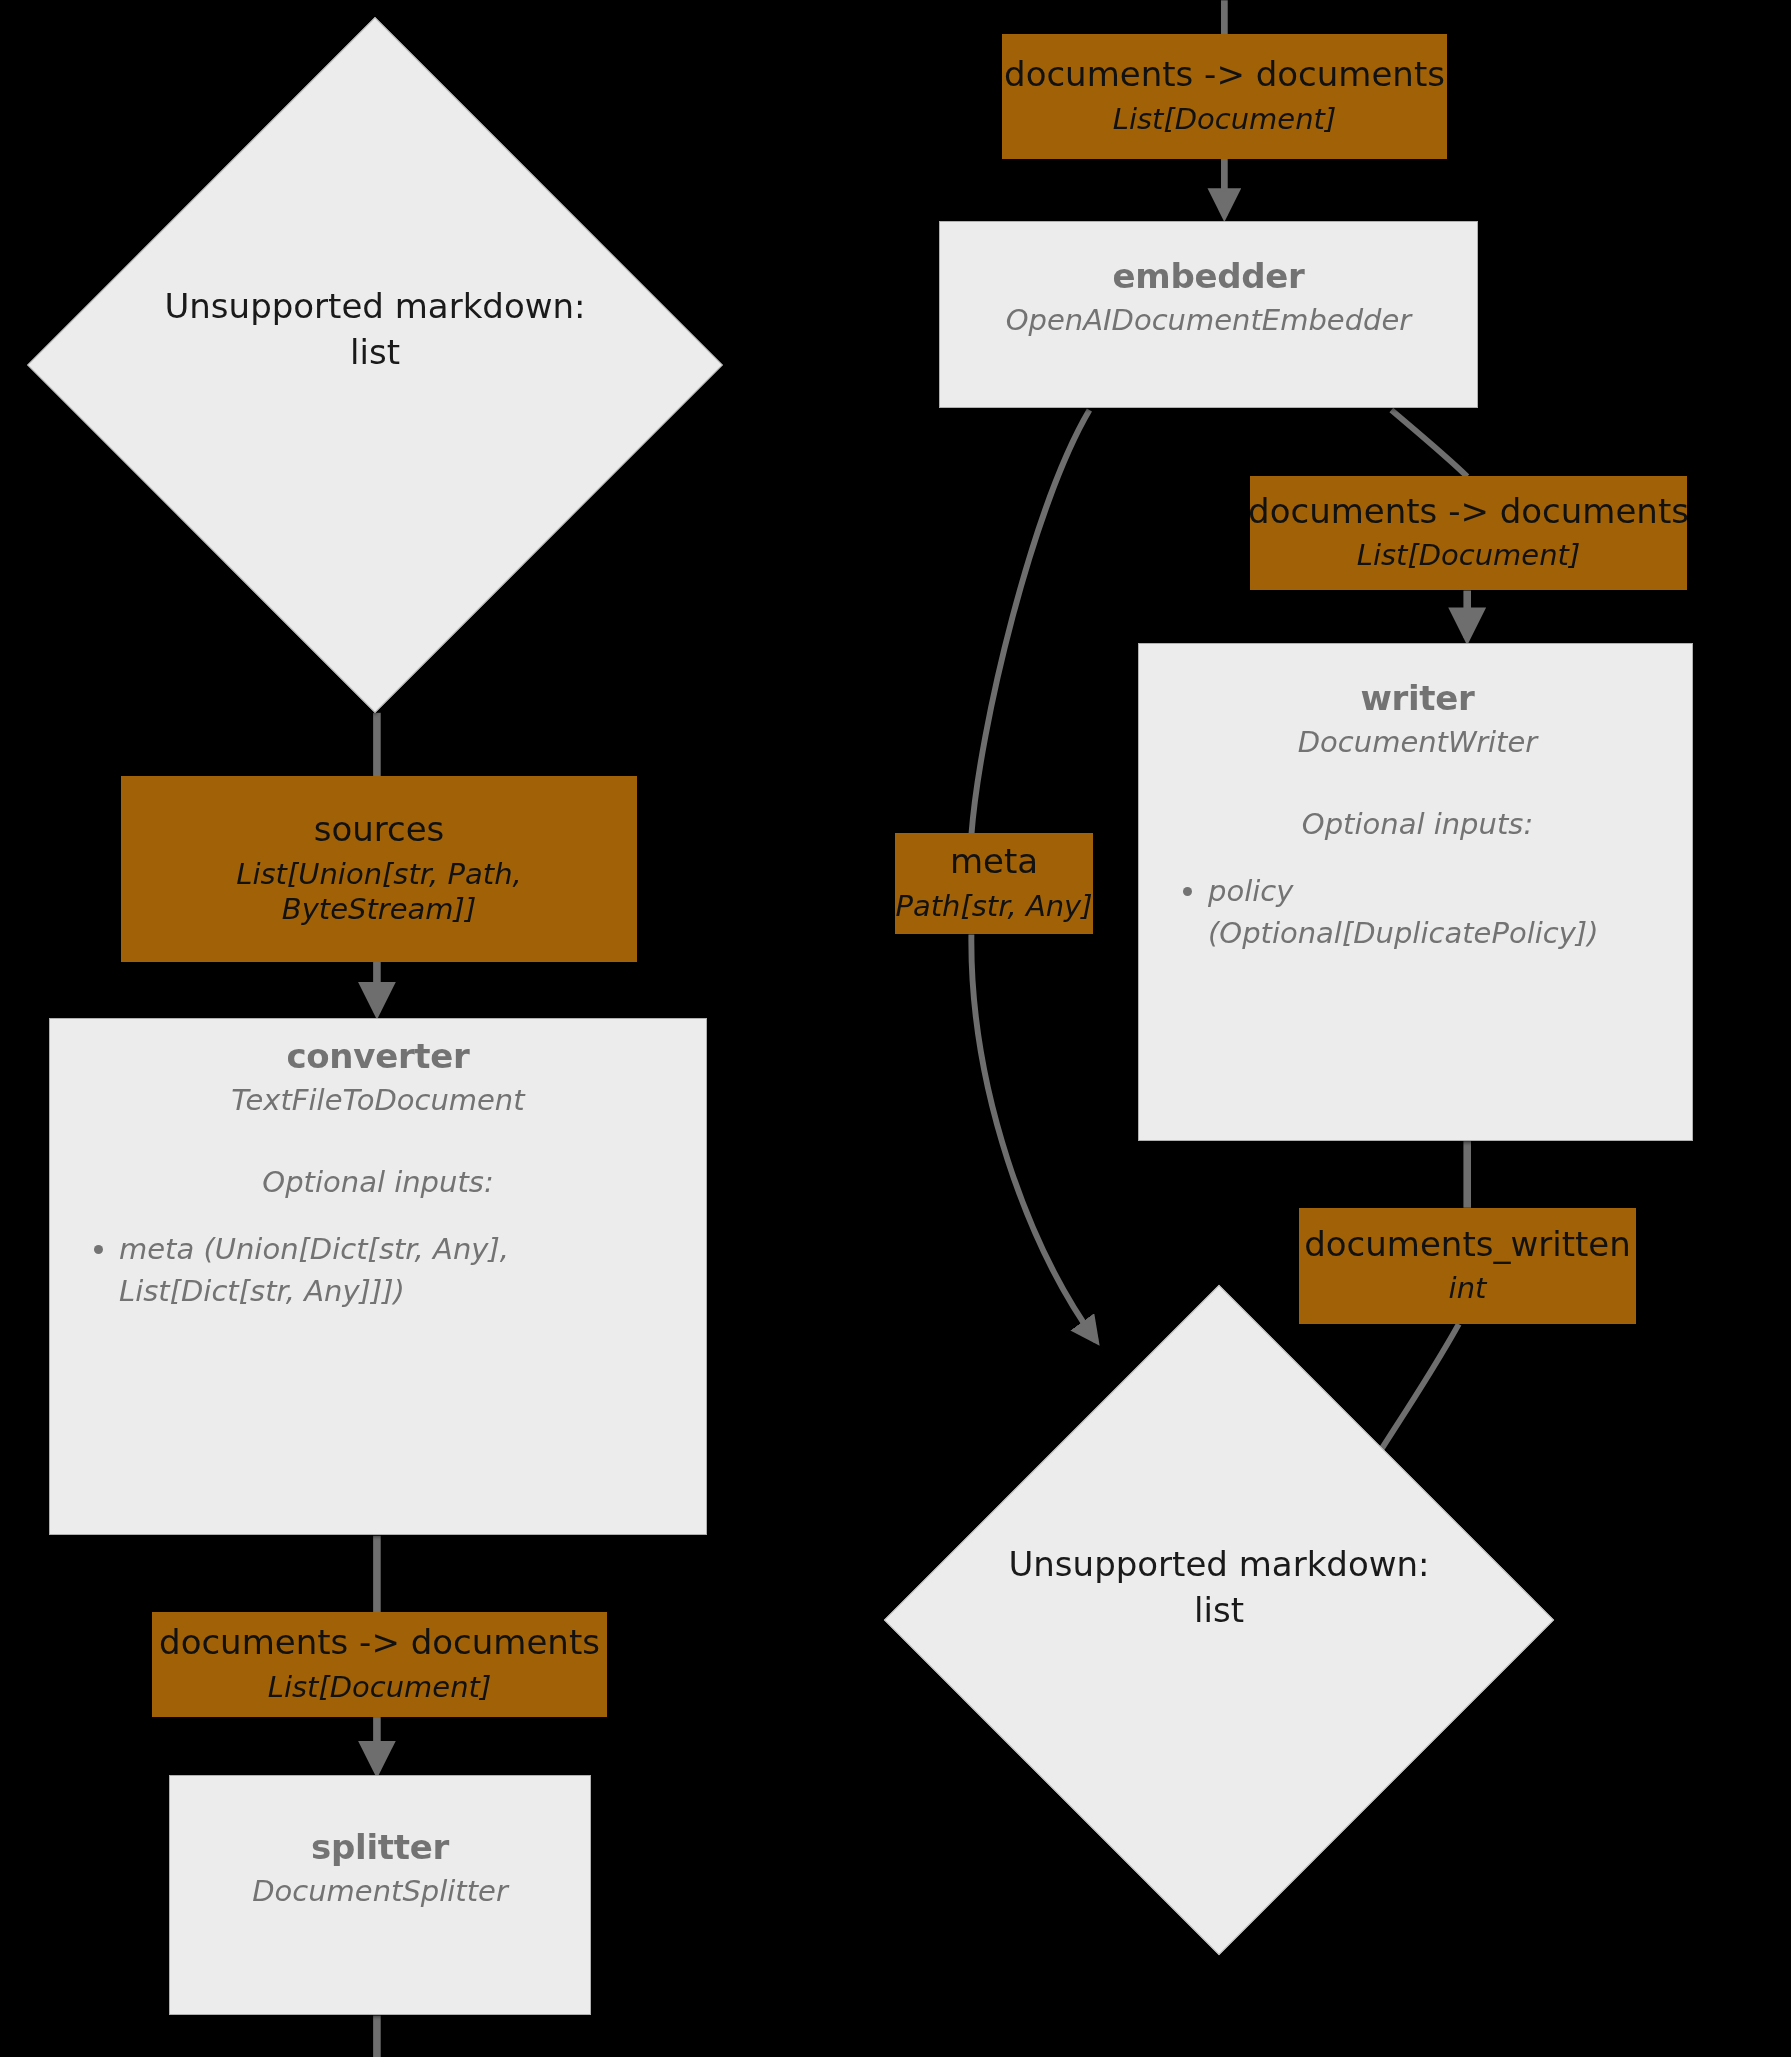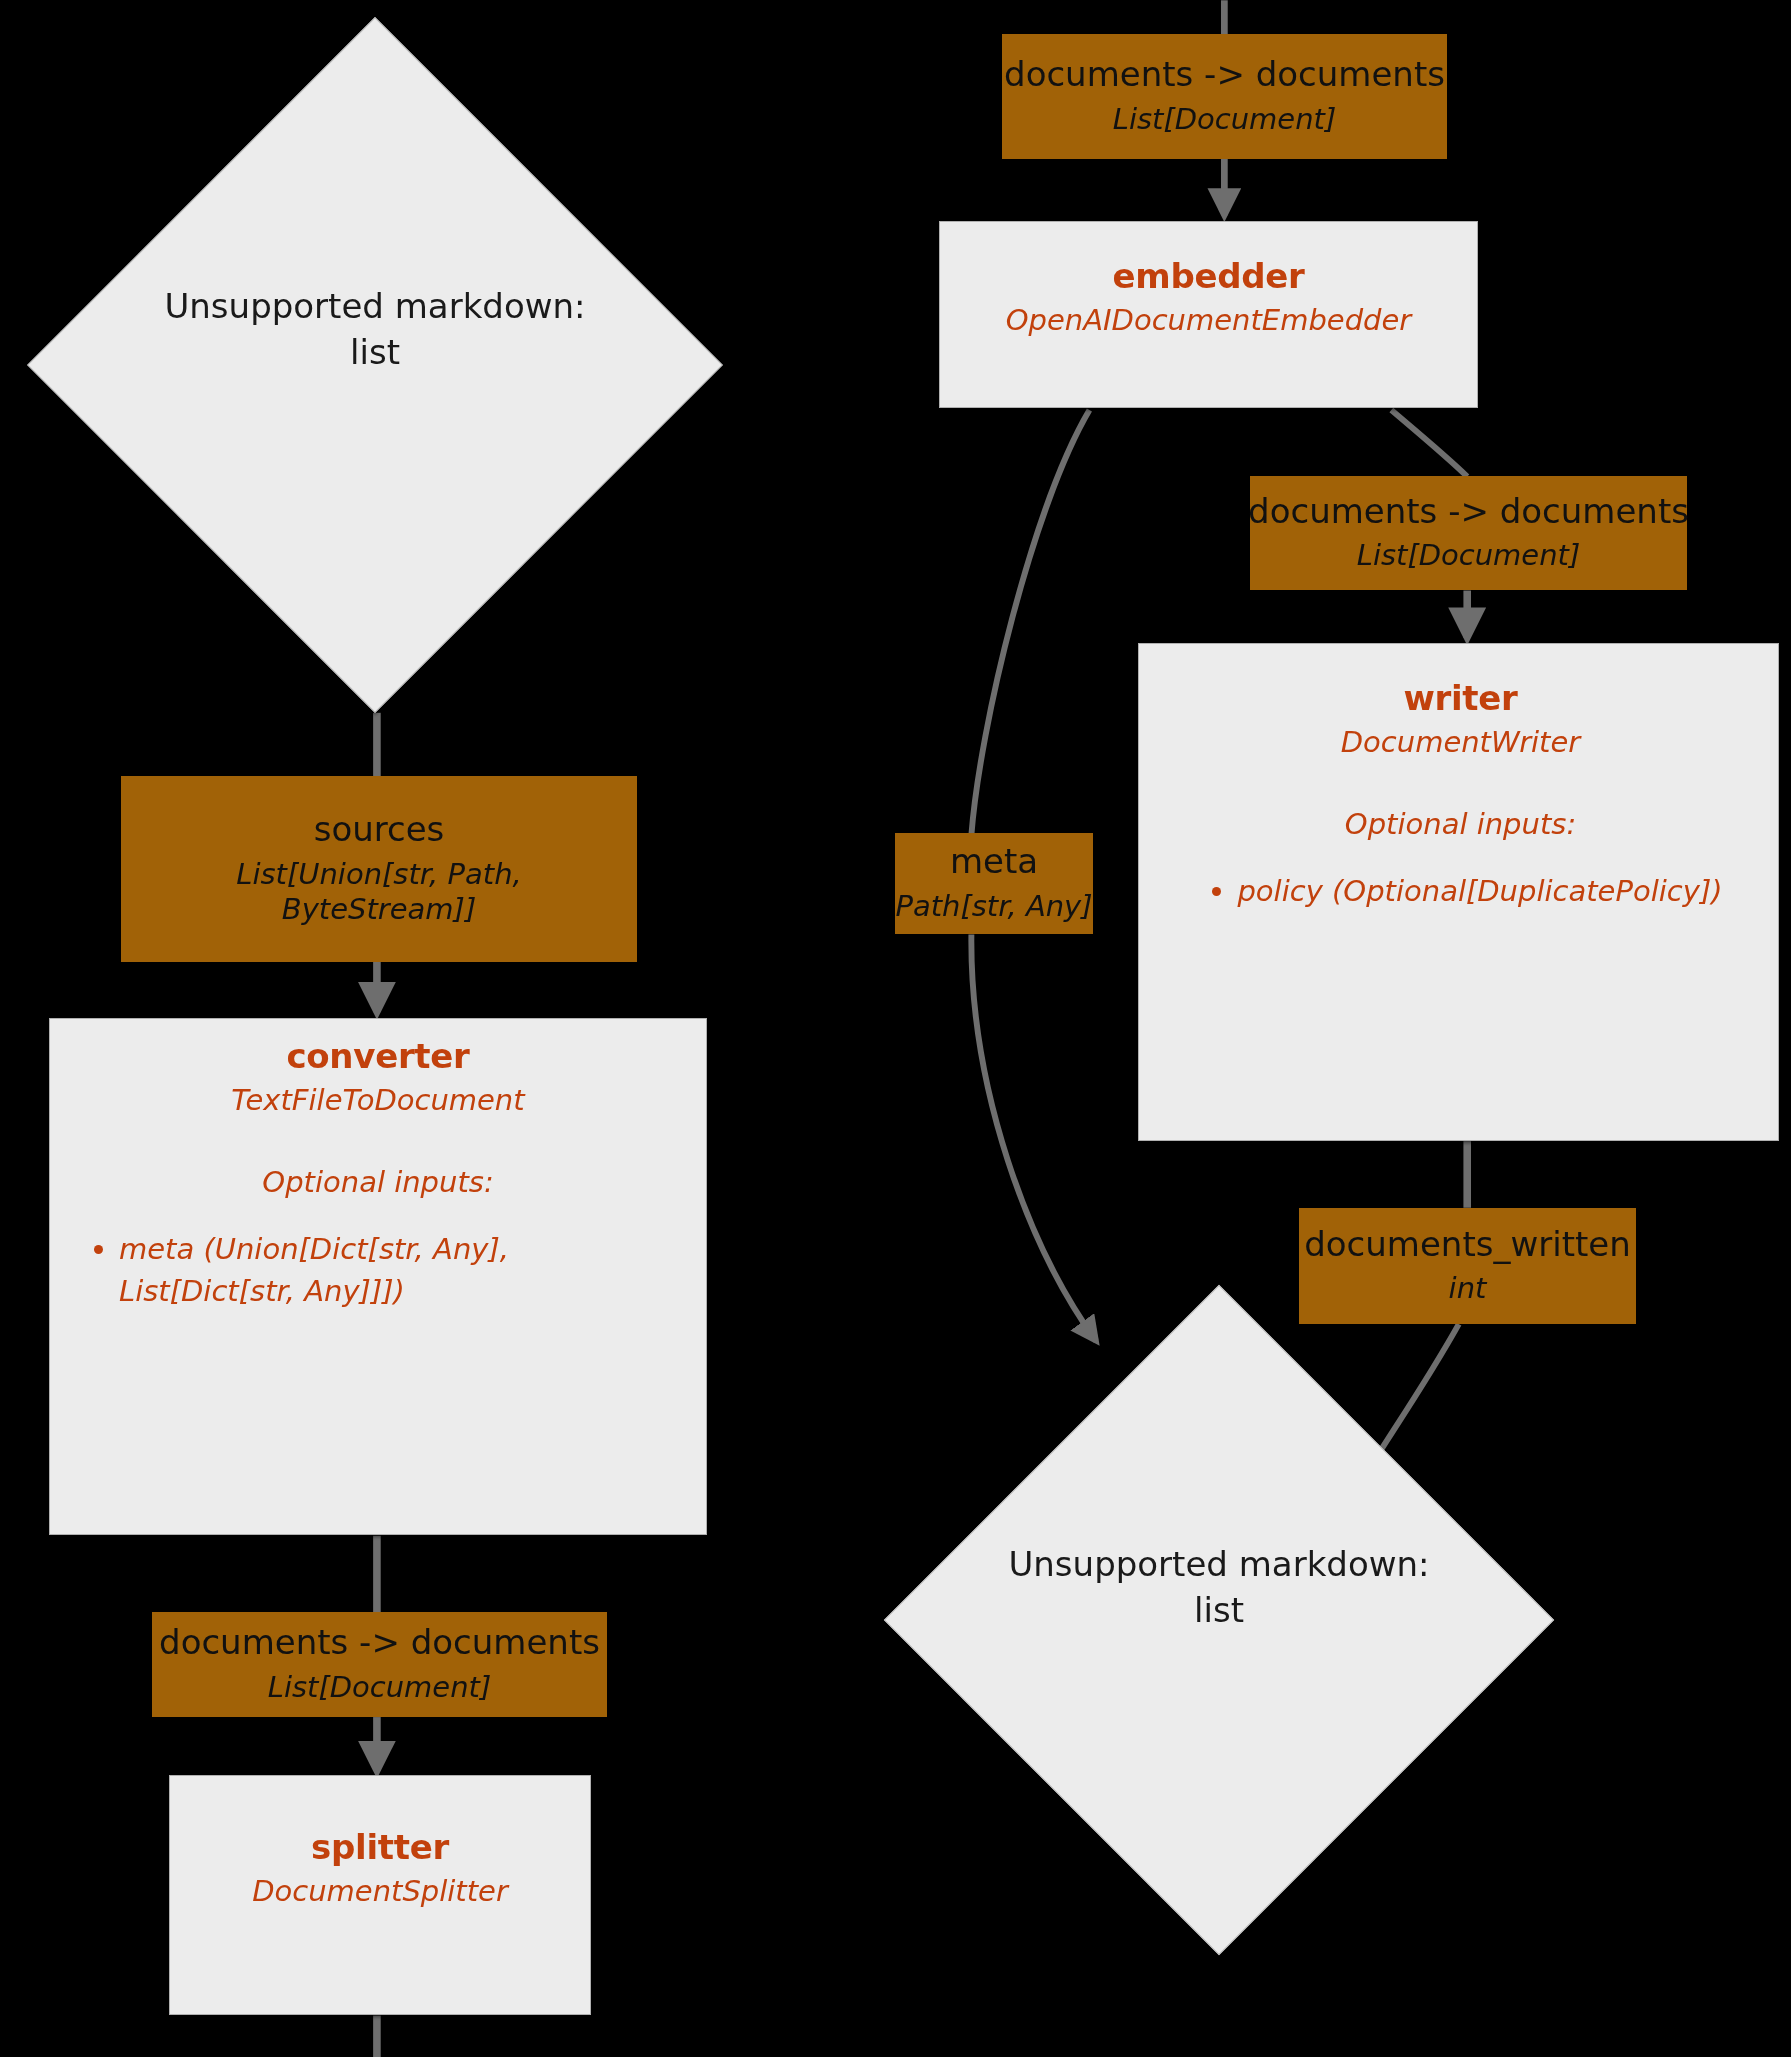--- a/index.html
+++ b/index.html
@@ -26,21 +26,21 @@
   .node {
     position: absolute;
     box-sizing: border-box;
     background: #ececec;
     border: 1.7px solid #b0b0b0;
     box-shadow: 2.5px 2.5px 3.4px rgba(0,0,0,0.45);
     display: flex;
     flex-direction: column;
     align-items: center;
     text-align: center;
-    color: #c2410c;
+    color: #737373;
   }
   .node .node-title {
     font-weight: bold;
     font-size: 34px;
     line-height: 1.15;
     letter-spacing: -0.3px;
   }
   .node .node-subtitle {
     font-style: italic;
     font-size: 29px;
@@ -199,21 +199,21 @@
   <div class="edge-label" style="left:1250px; top:476px; width:437px; height:114px;">
     <div class="el-name">documents -&gt; documents</div>
     <div class="el-type">List[Document]</div>
   </div>
 
   <div class="edge-label" style="left:895px; top:833px; width:198px; height:101px;">
     <div class="el-name">meta</div>
     <div class="el-type">Path[str, Any]</div>
   </div>
 
-  <div class="node" style="left:1138px; top:643px; width:641px; height:498px; padding:35px 26px 17px 30px;">
+  <div class="node" style="left:1138px; top:643px; width:555px; height:498px; padding:35px 26px 17px 30px;">
     <div class="node-title">writer</div>
     <div class="node-subtitle">DocumentWriter</div>
     <div class="node-optional-head">Optional inputs:</div>
     <ul class="opt-list">
       <li>policy (Optional[DuplicatePolicy])</li>
     </ul>
   </div>
 
   <div class="edge-label" style="left:1299px; top:1208px; width:337px; height:116px;">
     <div class="el-name">documents_written</div>

